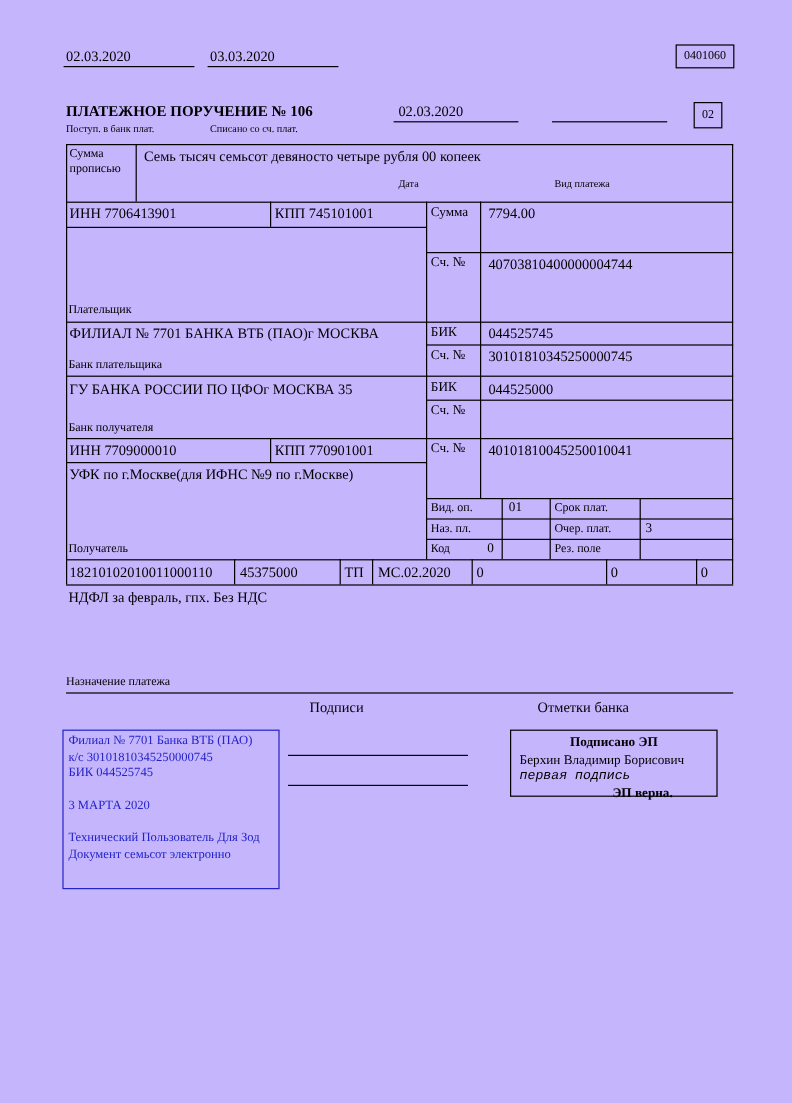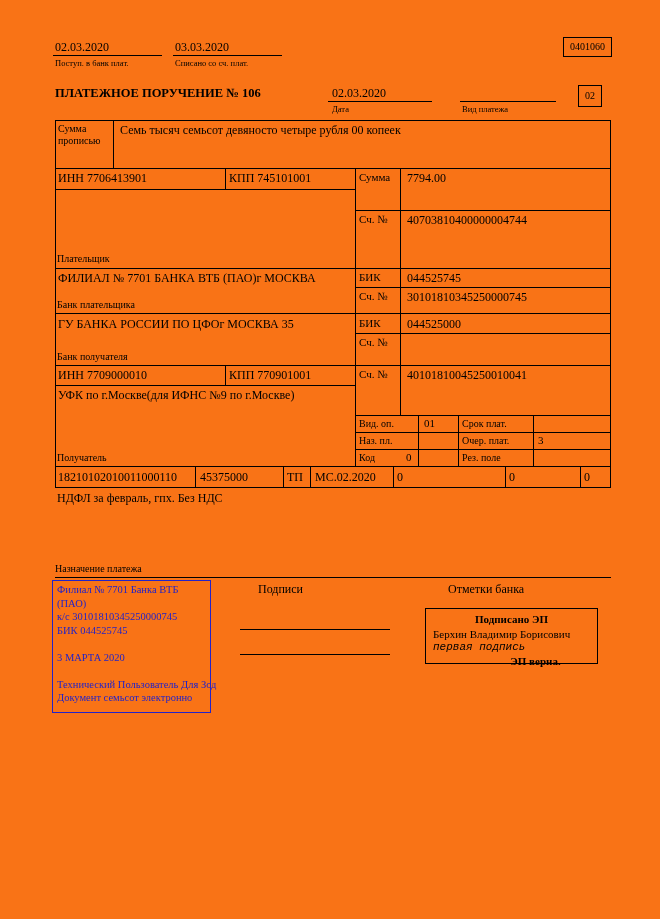--- a/index.html
+++ b/index.html
@@ -1,22 +1,22 @@
 <!DOCTYPE html>
 <html><head>
 <meta charset="utf-8">
 <style>
   html,body{margin:0;padding:0;background:#ffffff;}
-  .page{position:relative;width:660px;height:919px;background:#f97316;
+  .page{position:relative;width:660px;height:919px;background:#c4b5fd;
         font-family:"Liberation Serif",serif;color:#000;overflow:hidden;}
   .t{position:absolute;font-size:12px;line-height:1.18;white-space:nowrap;}
   .wrap{white-space:normal;}
   .b{font-weight:700;}
   .i{font-style:italic;font-family:Liberation Mono, monospace;}
-  .s8{font-size:8.5px;}
+  .s8{font-size:8.5px;margin-top:44px;}
   .s10{font-size:10px;}
   .s11{font-size:11px;}
   .hl{position:absolute;height:1px;background:#000;}
   .vl{position:absolute;width:1px;background:#000;}
   .box{position:absolute;border:1px solid #000;box-sizing:border-box;}
   .stamp{position:absolute;border:1px solid #2323c8;box-sizing:border-box;color:#2323c8;
          font-size:10.5px;line-height:13.5px;padding:2px 4px;font-family:"Liberation Serif",serif;}
   .stamp .gap{height:13.5px;}
   .esign{position:absolute;border:1px solid #000;box-sizing:border-box;font-size:11px;line-height:13px;}
 </style>
@@ -128,21 +128,21 @@
 
   <div class="t" style="left:57px;top:491px">НДФЛ за февраль, гпх. Без НДС</div>
   <div class="t s10" style="left:55px;top:563px">Назначение платежа</div>
   <div class="hl" style="left:55px;top:577px;width:556px"></div>
 
   <div class="t" style="left:258px;top:582px">Подписи</div>
   <div class="t" style="left:448px;top:582px">Отметки банка</div>
   <div class="hl" style="left:240px;top:629px;width:150px"></div>
   <div class="hl" style="left:240px;top:654px;width:150px"></div>
 
-  <div class="stamp" style="left:52px;top:580px;width:159px;height:133px">
+  <div class="stamp" style="left:52px;top:608px;width:181px;height:133px">
     <div>Филиал № 7701 Банка ВТБ (ПАО)</div>
     <div>к/с 30101810345250000745</div>
     <div>БИК 044525745</div>
     <div class="gap"></div>
     <div>3 МАРТА 2020</div>
     <div class="gap"></div>
     <div style="width:160px">Технический Пользователь Для Зод</div>
     <div>Документ семьсот электронно</div>
   </div>
 

